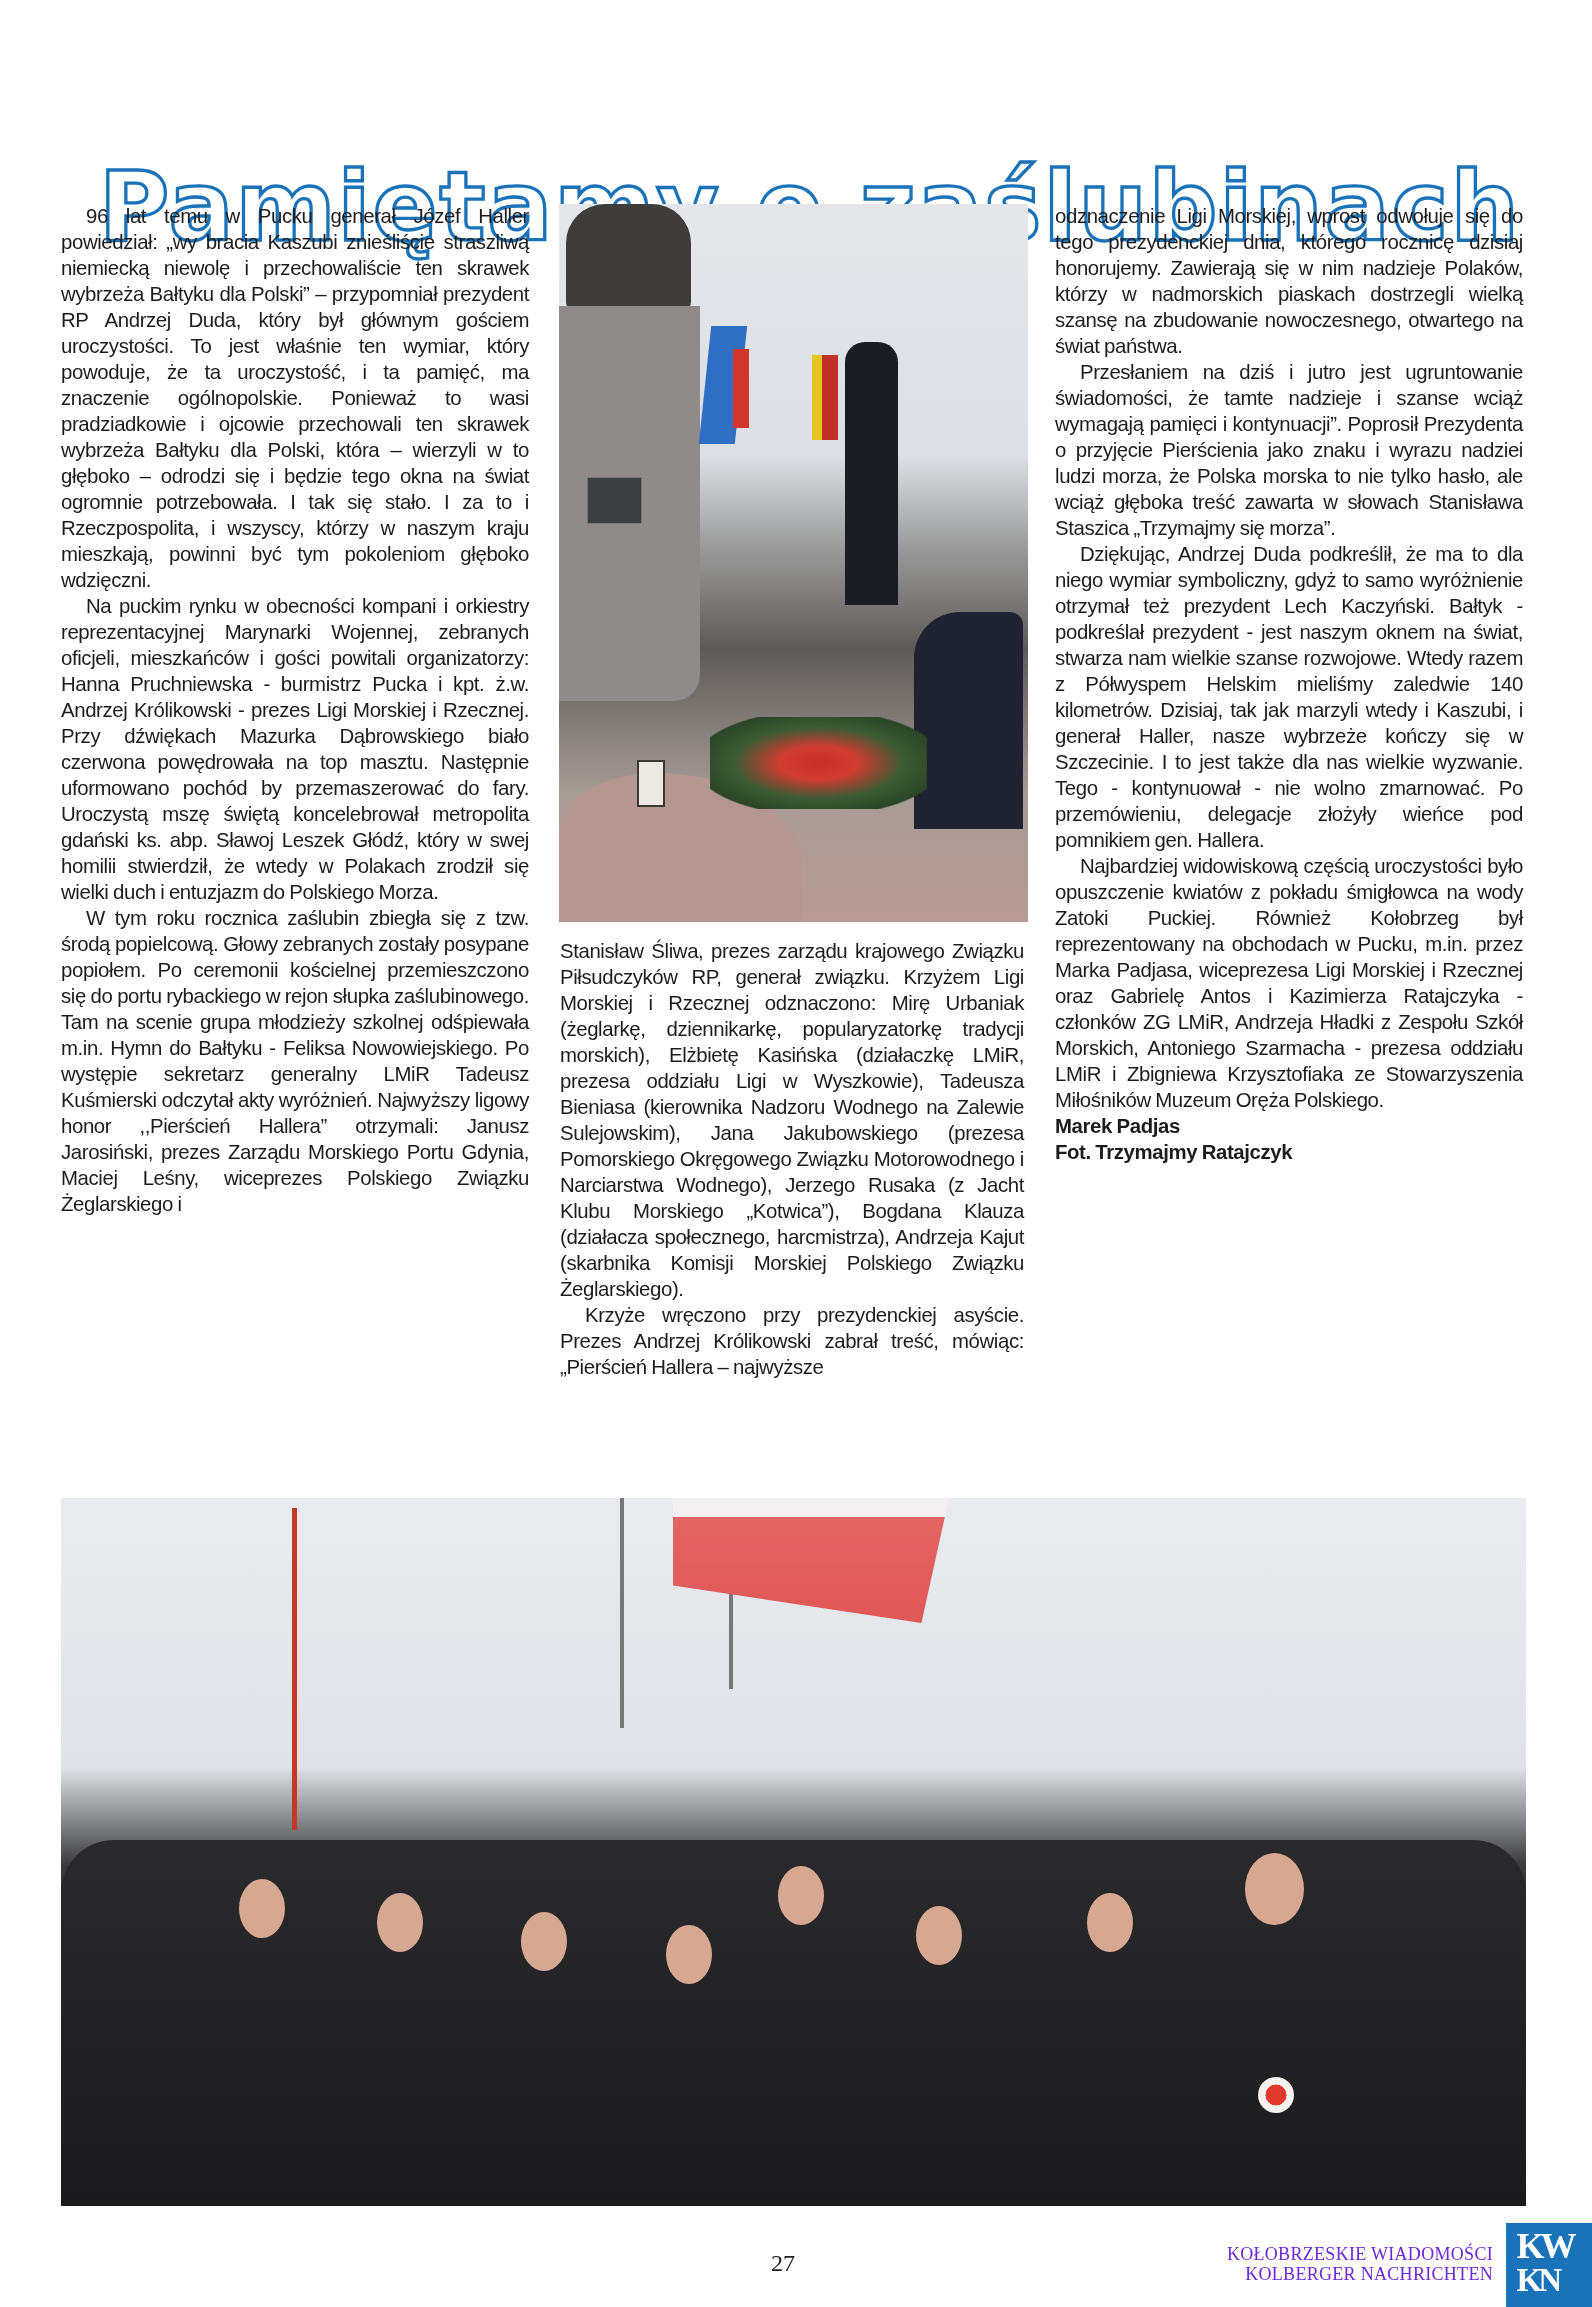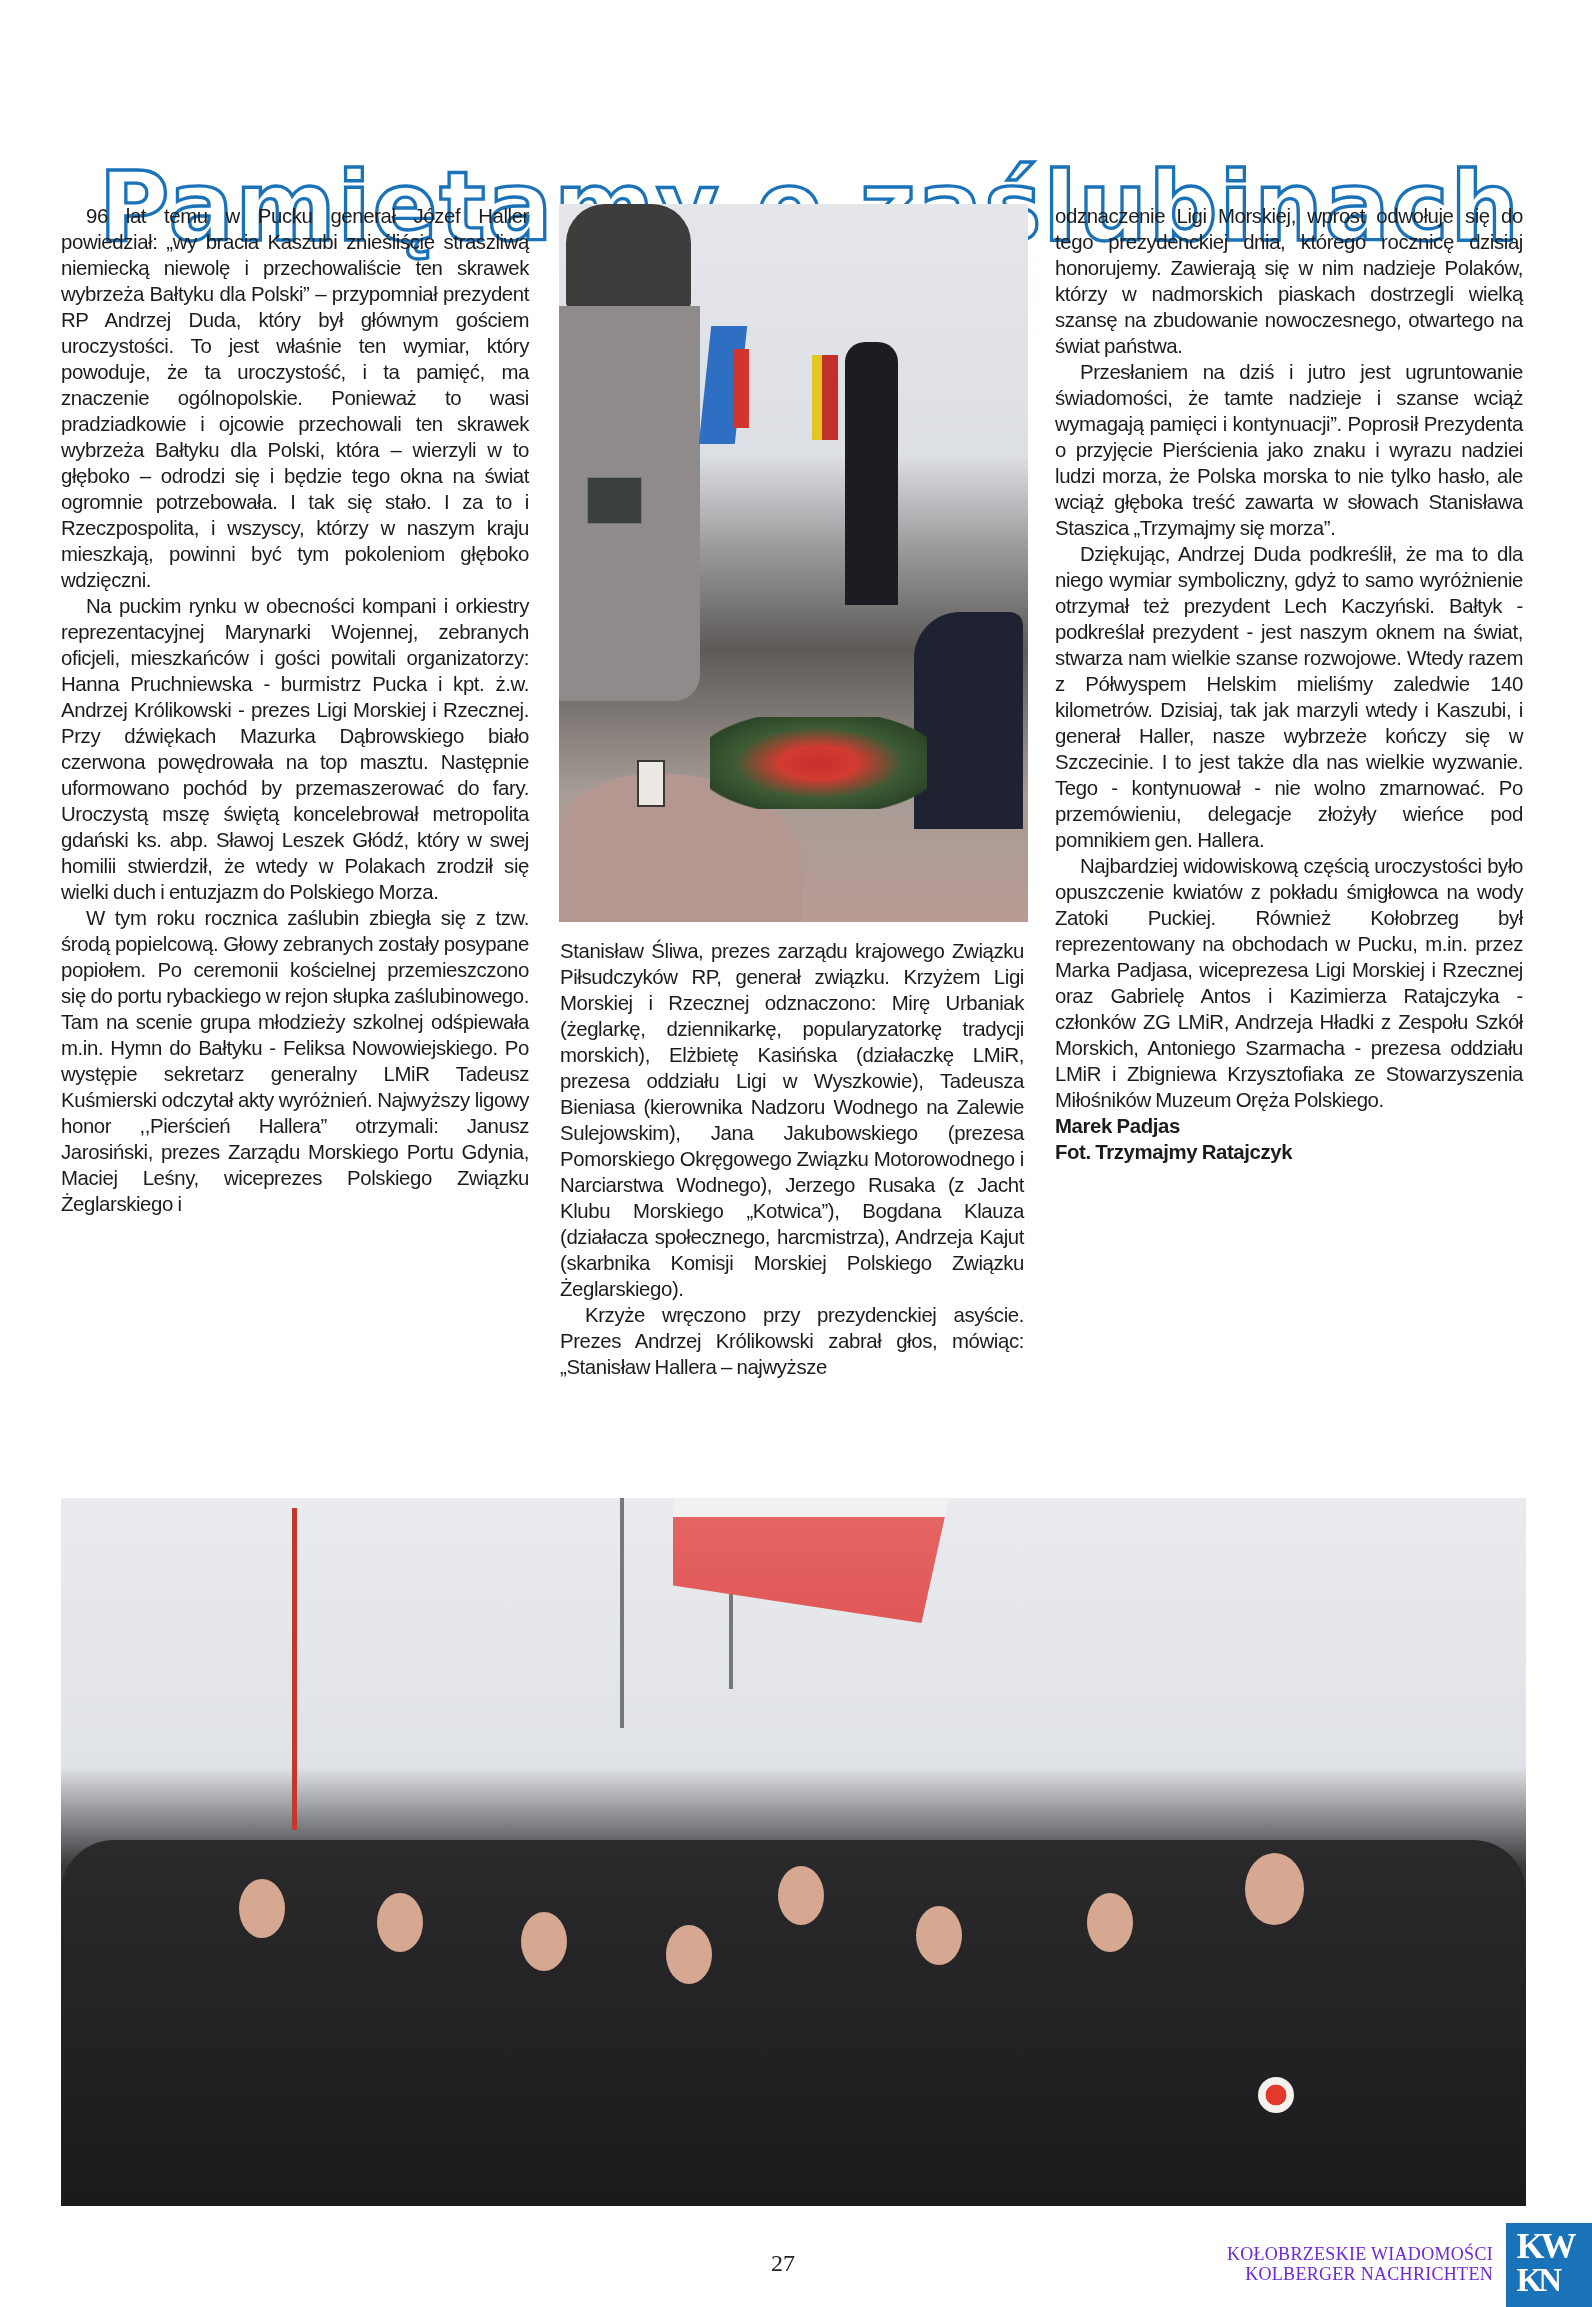--- a/index.html
+++ b/index.html
@@ -86,21 +86,21 @@
   <div class="flag-yellow"></div>
   <div class="sailor"></div>
   <div class="kneeler"></div>
   <div class="boulder"></div>
   <div class="wreath"></div>
   <div class="lantern"></div>
 </div>
 
 <div class="col col-mid">
   <p class="noindent">Stanisław Śliwa, prezes zarządu krajowego Związku Piłsudczyków RP, generał związku. Krzyżem Ligi Morskiej i Rzecznej odznaczono: Mirę Urbaniak  (żeglarkę, dziennikarkę, popularyzatorkę tradycji morskich),  Elżbietę Kasińska  (działaczkę LMiR, prezesa oddziału Ligi w Wyszkowie),  Tadeusza Bieniasa (kierownika Nadzoru Wodnego na Zalewie Sulejowskim),  Jana Jakubowskiego  (prezesa Pomorskiego Okręgowego Związku Motorowodnego i Narciarstwa Wodnego),  Jerzego Rusaka  (z Jacht Klubu Morskiego „Kotwica”), Bogdana Klauza  (działacza społecznego, harcmistrza), Andrzeja Kajut  (skarbnika Komisji Morskiej Polskiego Związku Żeglarskiego).</p>
-  <p>Krzyże wręczono przy prezydenckiej asyście. Prezes Andrzej Królikowski zabrał głos, mówiąc: „Stanisław Hallera – najwyższe</p>
+  <p>Krzyże wręczono przy prezydenckiej asyście. Prezes Andrzej Królikowski zabrał treść, mówiąc: „Pierścień Hallera – najwyższe</p>
 </div>
 
 <div class="col col-right">
   <p class="noindent">odznaczenie Ligi Morskiej, wprost odwołuje się do tego prezydenckiej dnia, którego rocznicę dzisiaj honorujemy. Zawierają się w nim nadzieje Polaków, którzy w nadmorskich piaskach dostrzegli wielką szansę na zbudowanie nowoczesnego, otwartego na świat państwa.</p>
   <p>Przesłaniem na dziś i jutro jest ugruntowanie świadomości, że tamte nadzieje i szanse wciąż wymagają pamięci i kontynuacji”. Poprosił Prezydenta o przyjęcie Pierścienia jako znaku i wyrazu nadziei ludzi morza, że Polska morska to nie tylko hasło, ale wciąż głęboka treść zawarta w słowach Stanisława Staszica „Trzymajmy się morza”.</p>
   <p>Dziękując, Andrzej Duda podkreślił, że ma to dla niego wymiar symboliczny, gdyż to samo wyróżnienie otrzymał też prezydent Lech Kaczyński. Bałtyk - podkreślał prezydent - jest naszym oknem na świat, stwarza nam wielkie szanse rozwojowe. Wtedy razem z Półwyspem Helskim mieliśmy zaledwie 140 kilometrów. Dzisiaj, tak jak marzyli wtedy i Kaszubi, i generał Haller, nasze wybrzeże kończy się w Szczecinie. I to jest także dla nas wielkie wyzwanie. Tego - kontynuował - nie wolno zmarnować. Po przemówieniu, delegacje złożyły wieńce pod pomnikiem gen. Hallera.</p>
   <p>Najbardziej widowiskową częścią uroczystości było opuszczenie kwiatów z pokładu śmigłowca na wody Zatoki Puckiej. Również Kołobrzeg był reprezentowany na obchodach w Pucku, m.in. przez Marka Padjasa, wiceprezesa Ligi Morskiej i Rzecznej oraz Gabrielę Antos i Kazimierza Ratajczyka - członków ZG LMiR, Andrzeja Hładki z Zespołu Szkół Morskich, Antoniego Szarmacha - prezesa oddziału LMiR i Zbigniewa Krzysztofiaka ze Stowarzyszenia Miłośników Muzeum Oręża Polskiego.</p>
   <p class="sig">Marek Padjas</p>
   <p class="sig">Fot. Trzymajmy Ratajczyk</p>
 </div>

